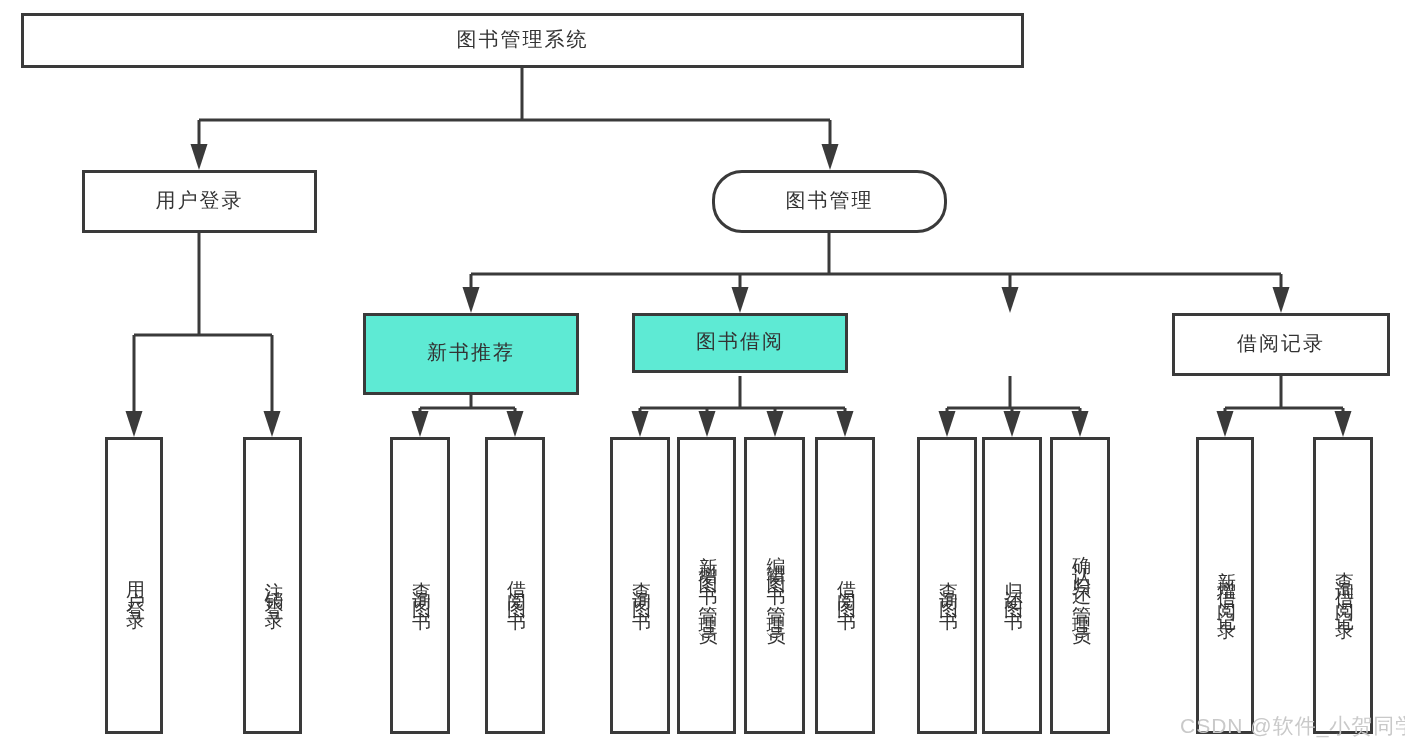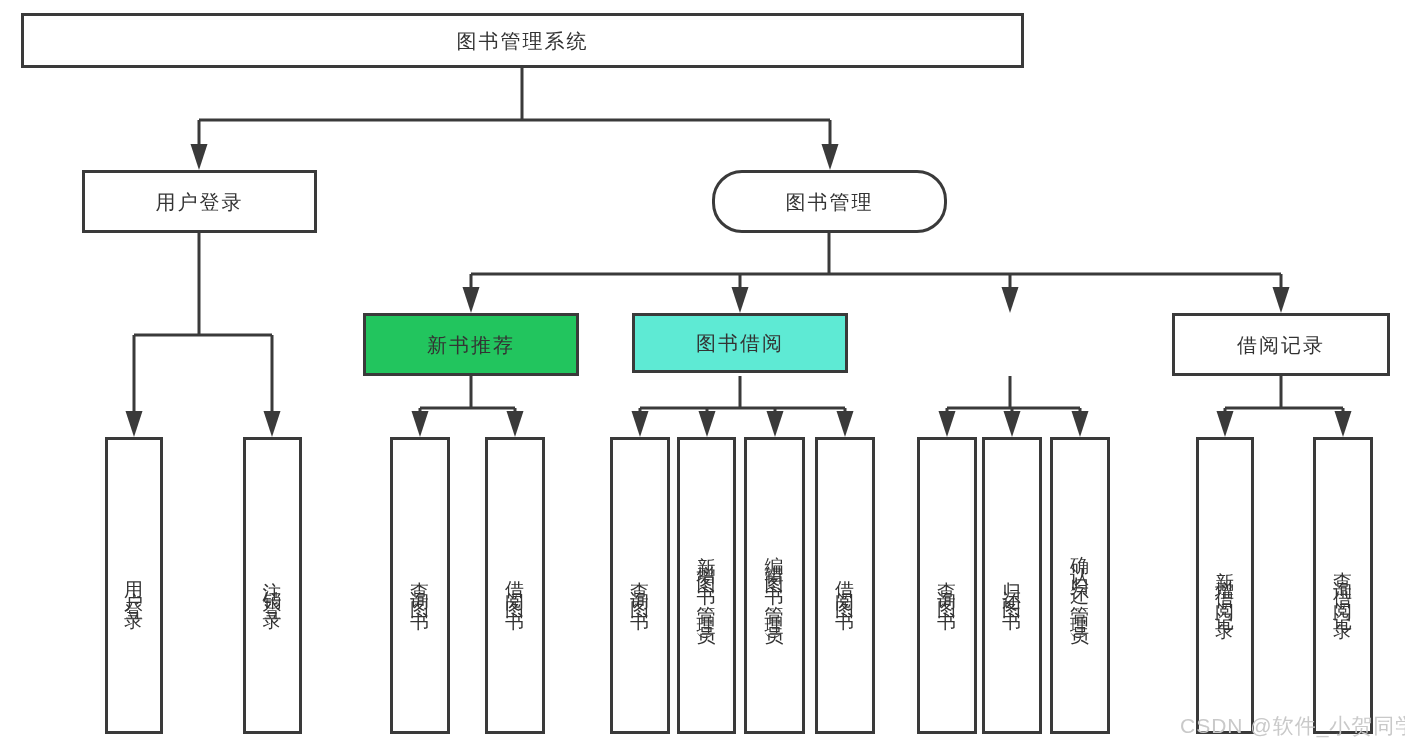--- a/index.html
+++ b/index.html
@@ -32,20 +32,21 @@
     border: 3px solid #3a3a3a;
     display: flex;
     align-items: center;
     justify-content: center;
     font-size: 20px;
     color: #333333;
     letter-spacing: 2px;
     text-align: center;
     line-height: 1;
     white-space: nowrap;
+    font-family: Liberation Mono, monospace;
   }
   .node.vertical {
     writing-mode: vertical-rl;
     text-orientation: mixed;
     font-size: 19px;
     letter-spacing: 10px;
     white-space: normal;
   }
   .watermark {
     position: absolute;
@@ -86,21 +87,21 @@
       <polygon points="1012,437 1003.5,411 1020.5,411" fill="#3a3a3a"></polygon>
       <polygon points="1080,437 1071.5,411 1088.5,411" fill="#3a3a3a"></polygon>
       <path d="M 1281 376 V 408 M 1225 408 H 1343 M 1225 408 V 415 M 1343 408 V 415" fill="none" stroke="#3a3a3a" stroke-width="3"></path>
       <polygon points="1225,437 1216.5,411 1233.5,411" fill="#3a3a3a"></polygon>
       <polygon points="1343,437 1334.5,411 1351.5,411" fill="#3a3a3a"></polygon>
     </svg>
 
   <div class="node" style="left: 21px; top: 13px; width: 1003px; height: 55px; border-color: rgb(58, 58, 58); background: rgb(255, 255, 255); color: rgb(51, 51, 51);">图书管理系统</div>
     <div class="node" style="left: 82px; top: 170px; width: 235px; height: 63px; border-color: rgb(58, 58, 58); background: rgb(255, 255, 255); color: rgb(51, 51, 51);">用户登录</div>
     <div class="node" style="left: 712px; top: 170px; width: 235px; height: 63px; border-color: rgb(58, 58, 58); background: rgb(255, 255, 255); color: rgb(51, 51, 51); border-radius: 30px;">图书管理</div>
-    <div class="node" style="left: 363px; top: 313px; width: 216px; height: 63px; border-color: rgb(58, 58, 58); background: #22c55e; color: rgb(51, 51, 51); text-align: right;">新书推荐</div>
+    <div class="node" style="left: 363px; top: 313px; width: 216px; height: 82px; border-color: rgb(58, 58, 58); background: #5eead4; color: rgb(51, 51, 51); text-align: right;">新书推荐</div>
     <div class="node" style="left: 632px; top: 313px; width: 216px; height: 60px; border-color: rgb(58, 58, 58); background: #5eead4; color: rgb(51, 51, 51);">图书借阅</div>
     <div class="node" style="left: 1172px; top: 313px; width: 218px; height: 63px; border-color: rgb(58, 58, 58); background: rgb(255, 255, 255); color: rgb(51, 51, 51);">借阅记录</div>
     <div class="node vertical" style="left: 105px; top: 437px; width: 58px; height: 297px; border-color: rgb(58, 58, 58); background: rgb(255, 255, 255); color: rgb(51, 51, 51);">用户登录</div>
     <div class="node vertical" style="left: 243px; top: 437px; width: 59px; height: 297px; border-color: rgb(58, 58, 58); background: rgb(255, 255, 255); color: rgb(51, 51, 51);">注销登录</div>
     <div class="node vertical" style="left: 390px; top: 437px; width: 60px; height: 297px; border-color: rgb(58, 58, 58); background: rgb(255, 255, 255); color: rgb(51, 51, 51);">查询图书</div>
     <div class="node vertical" style="left: 485px; top: 437px; width: 60px; height: 297px; border-color: rgb(58, 58, 58); background: rgb(255, 255, 255); color: rgb(51, 51, 51);">借阅图书</div>
     <div class="node vertical" style="left: 610px; top: 437px; width: 60px; height: 297px; border-color: rgb(58, 58, 58); background: rgb(255, 255, 255); color: rgb(51, 51, 51);">查询图书</div>
     <div class="node vertical" style="left: 677px; top: 437px; width: 59px; height: 297px; border-color: rgb(58, 58, 58); background: rgb(255, 255, 255); color: rgb(51, 51, 51);">新增图书（管理员）</div>
     <div class="node vertical" style="left: 744px; top: 437px; width: 61px; height: 297px; border-color: rgb(58, 58, 58); background: rgb(255, 255, 255); color: rgb(51, 51, 51);">编辑图书（管理员）</div>
     <div class="node vertical" style="left: 815px; top: 437px; width: 60px; height: 297px; border-color: rgb(58, 58, 58); background: rgb(255, 255, 255); color: rgb(51, 51, 51);">借阅图书</div>

